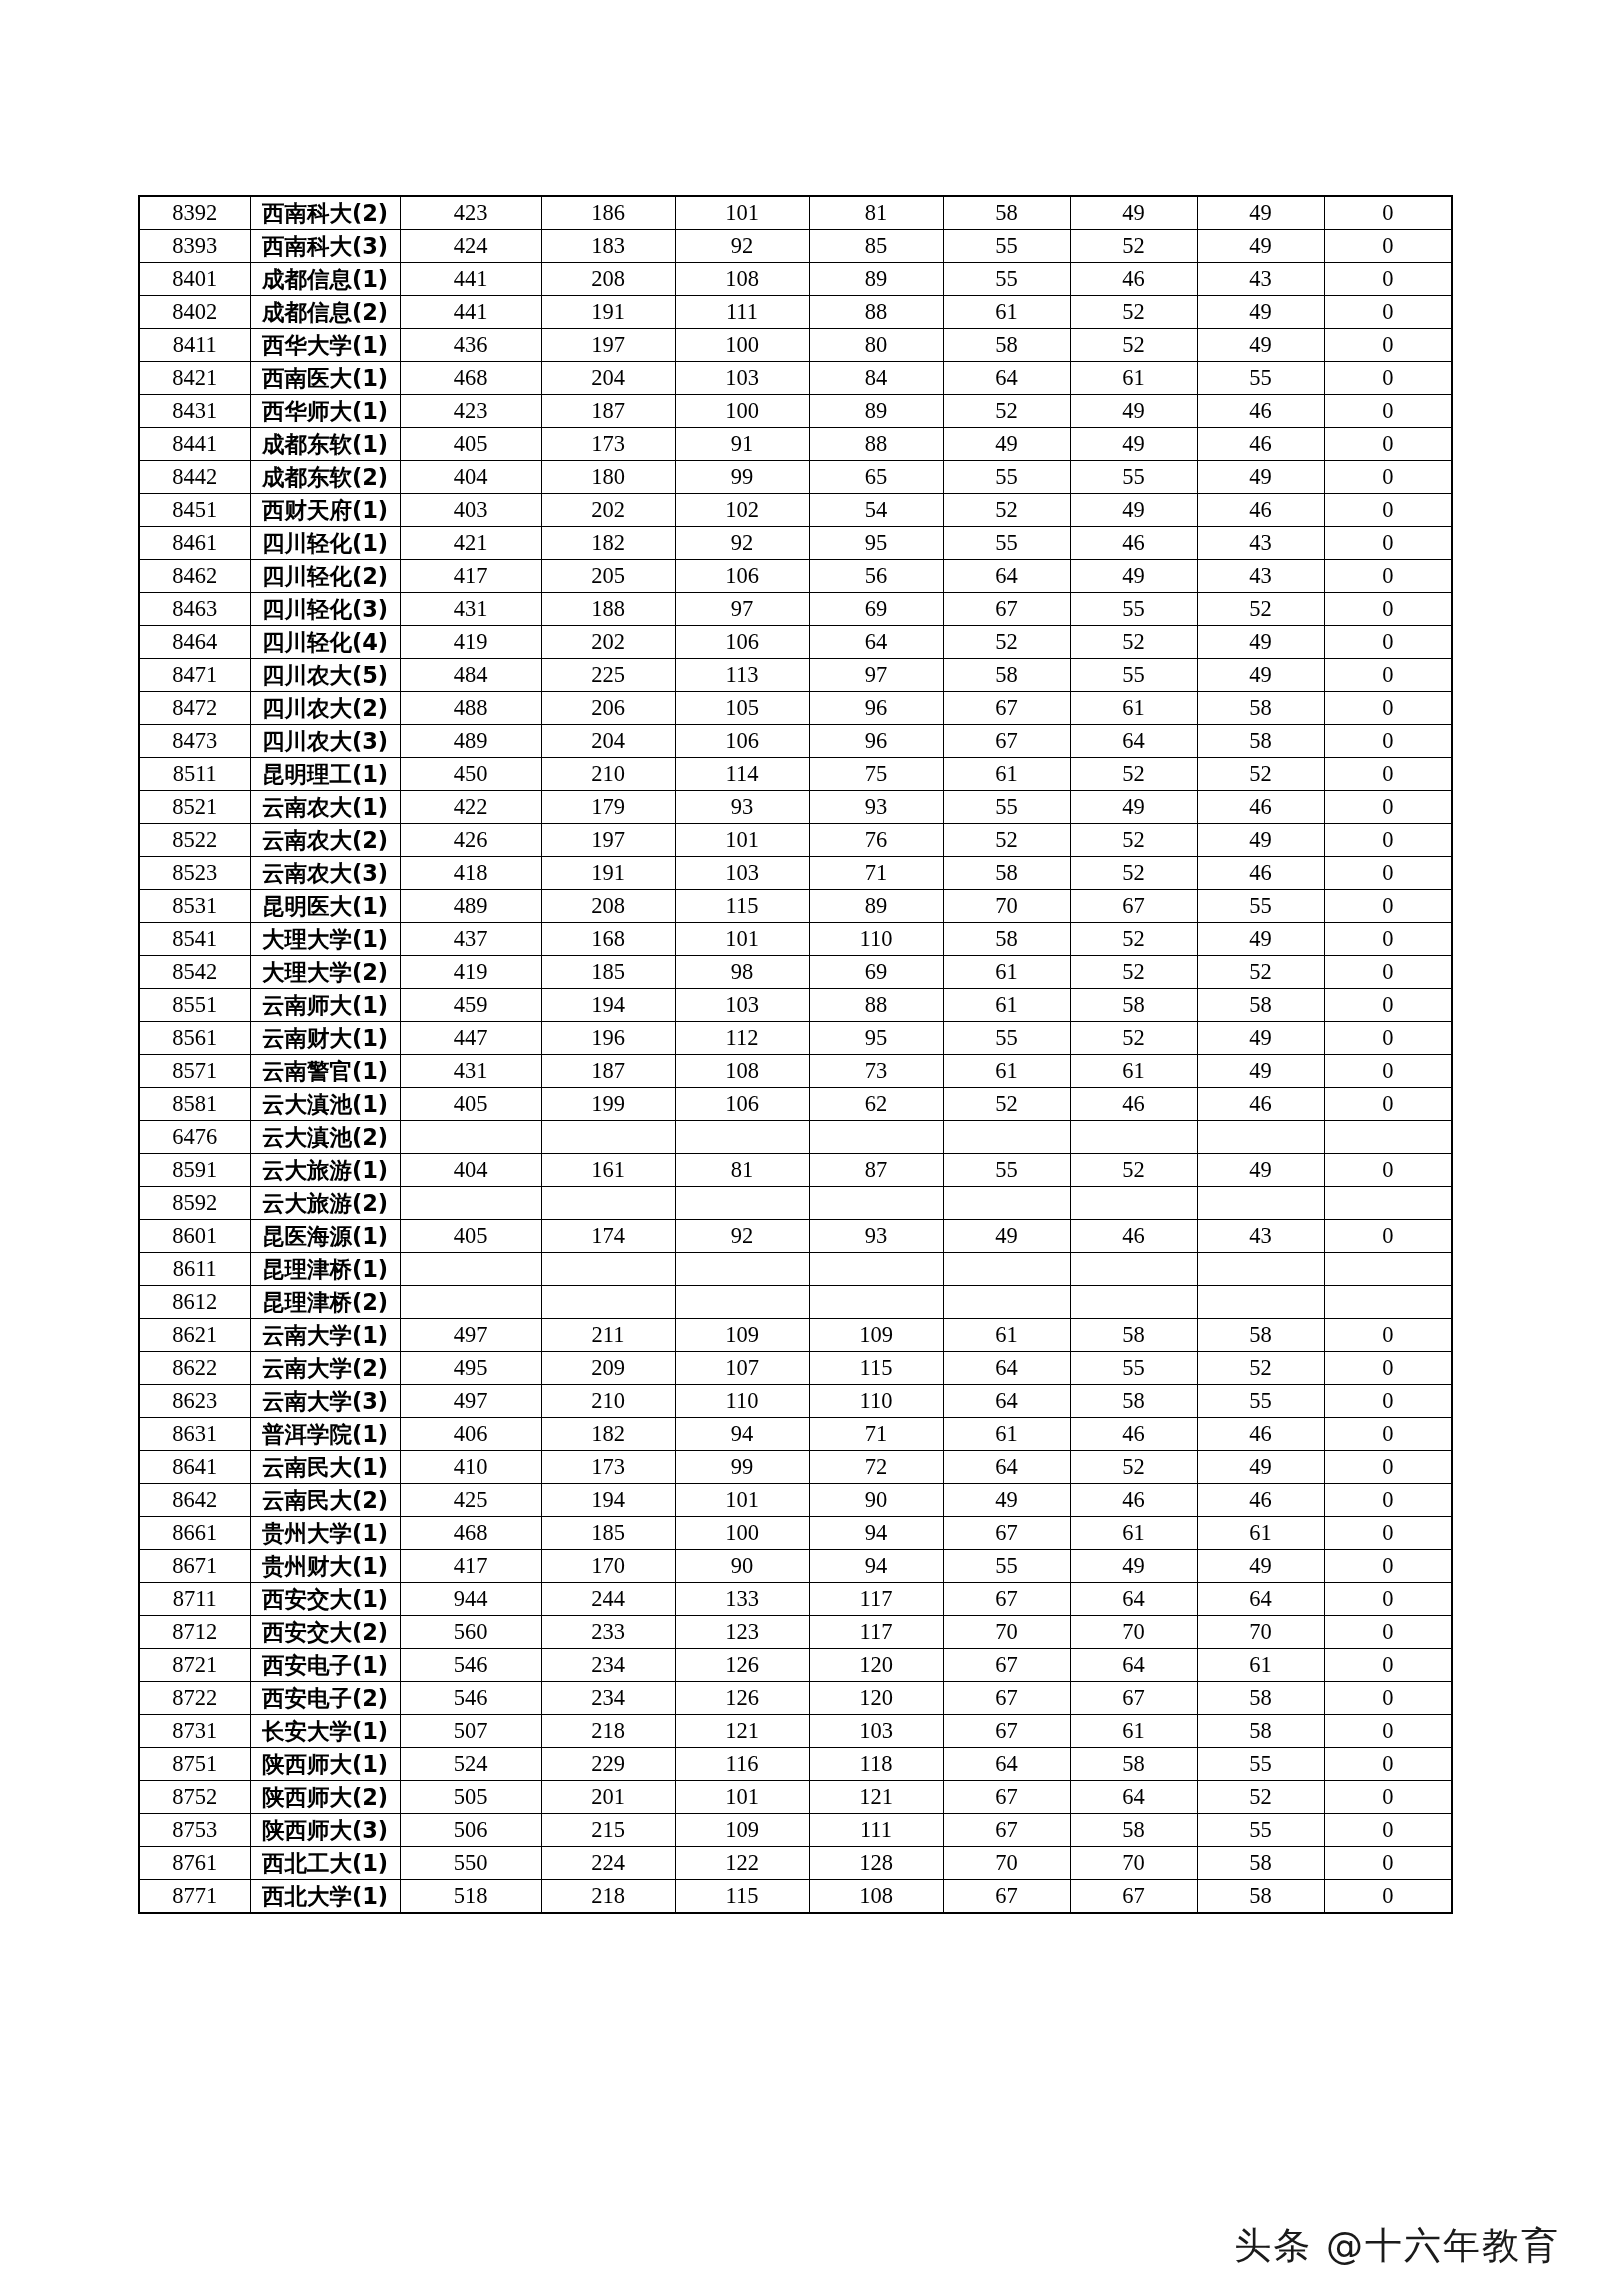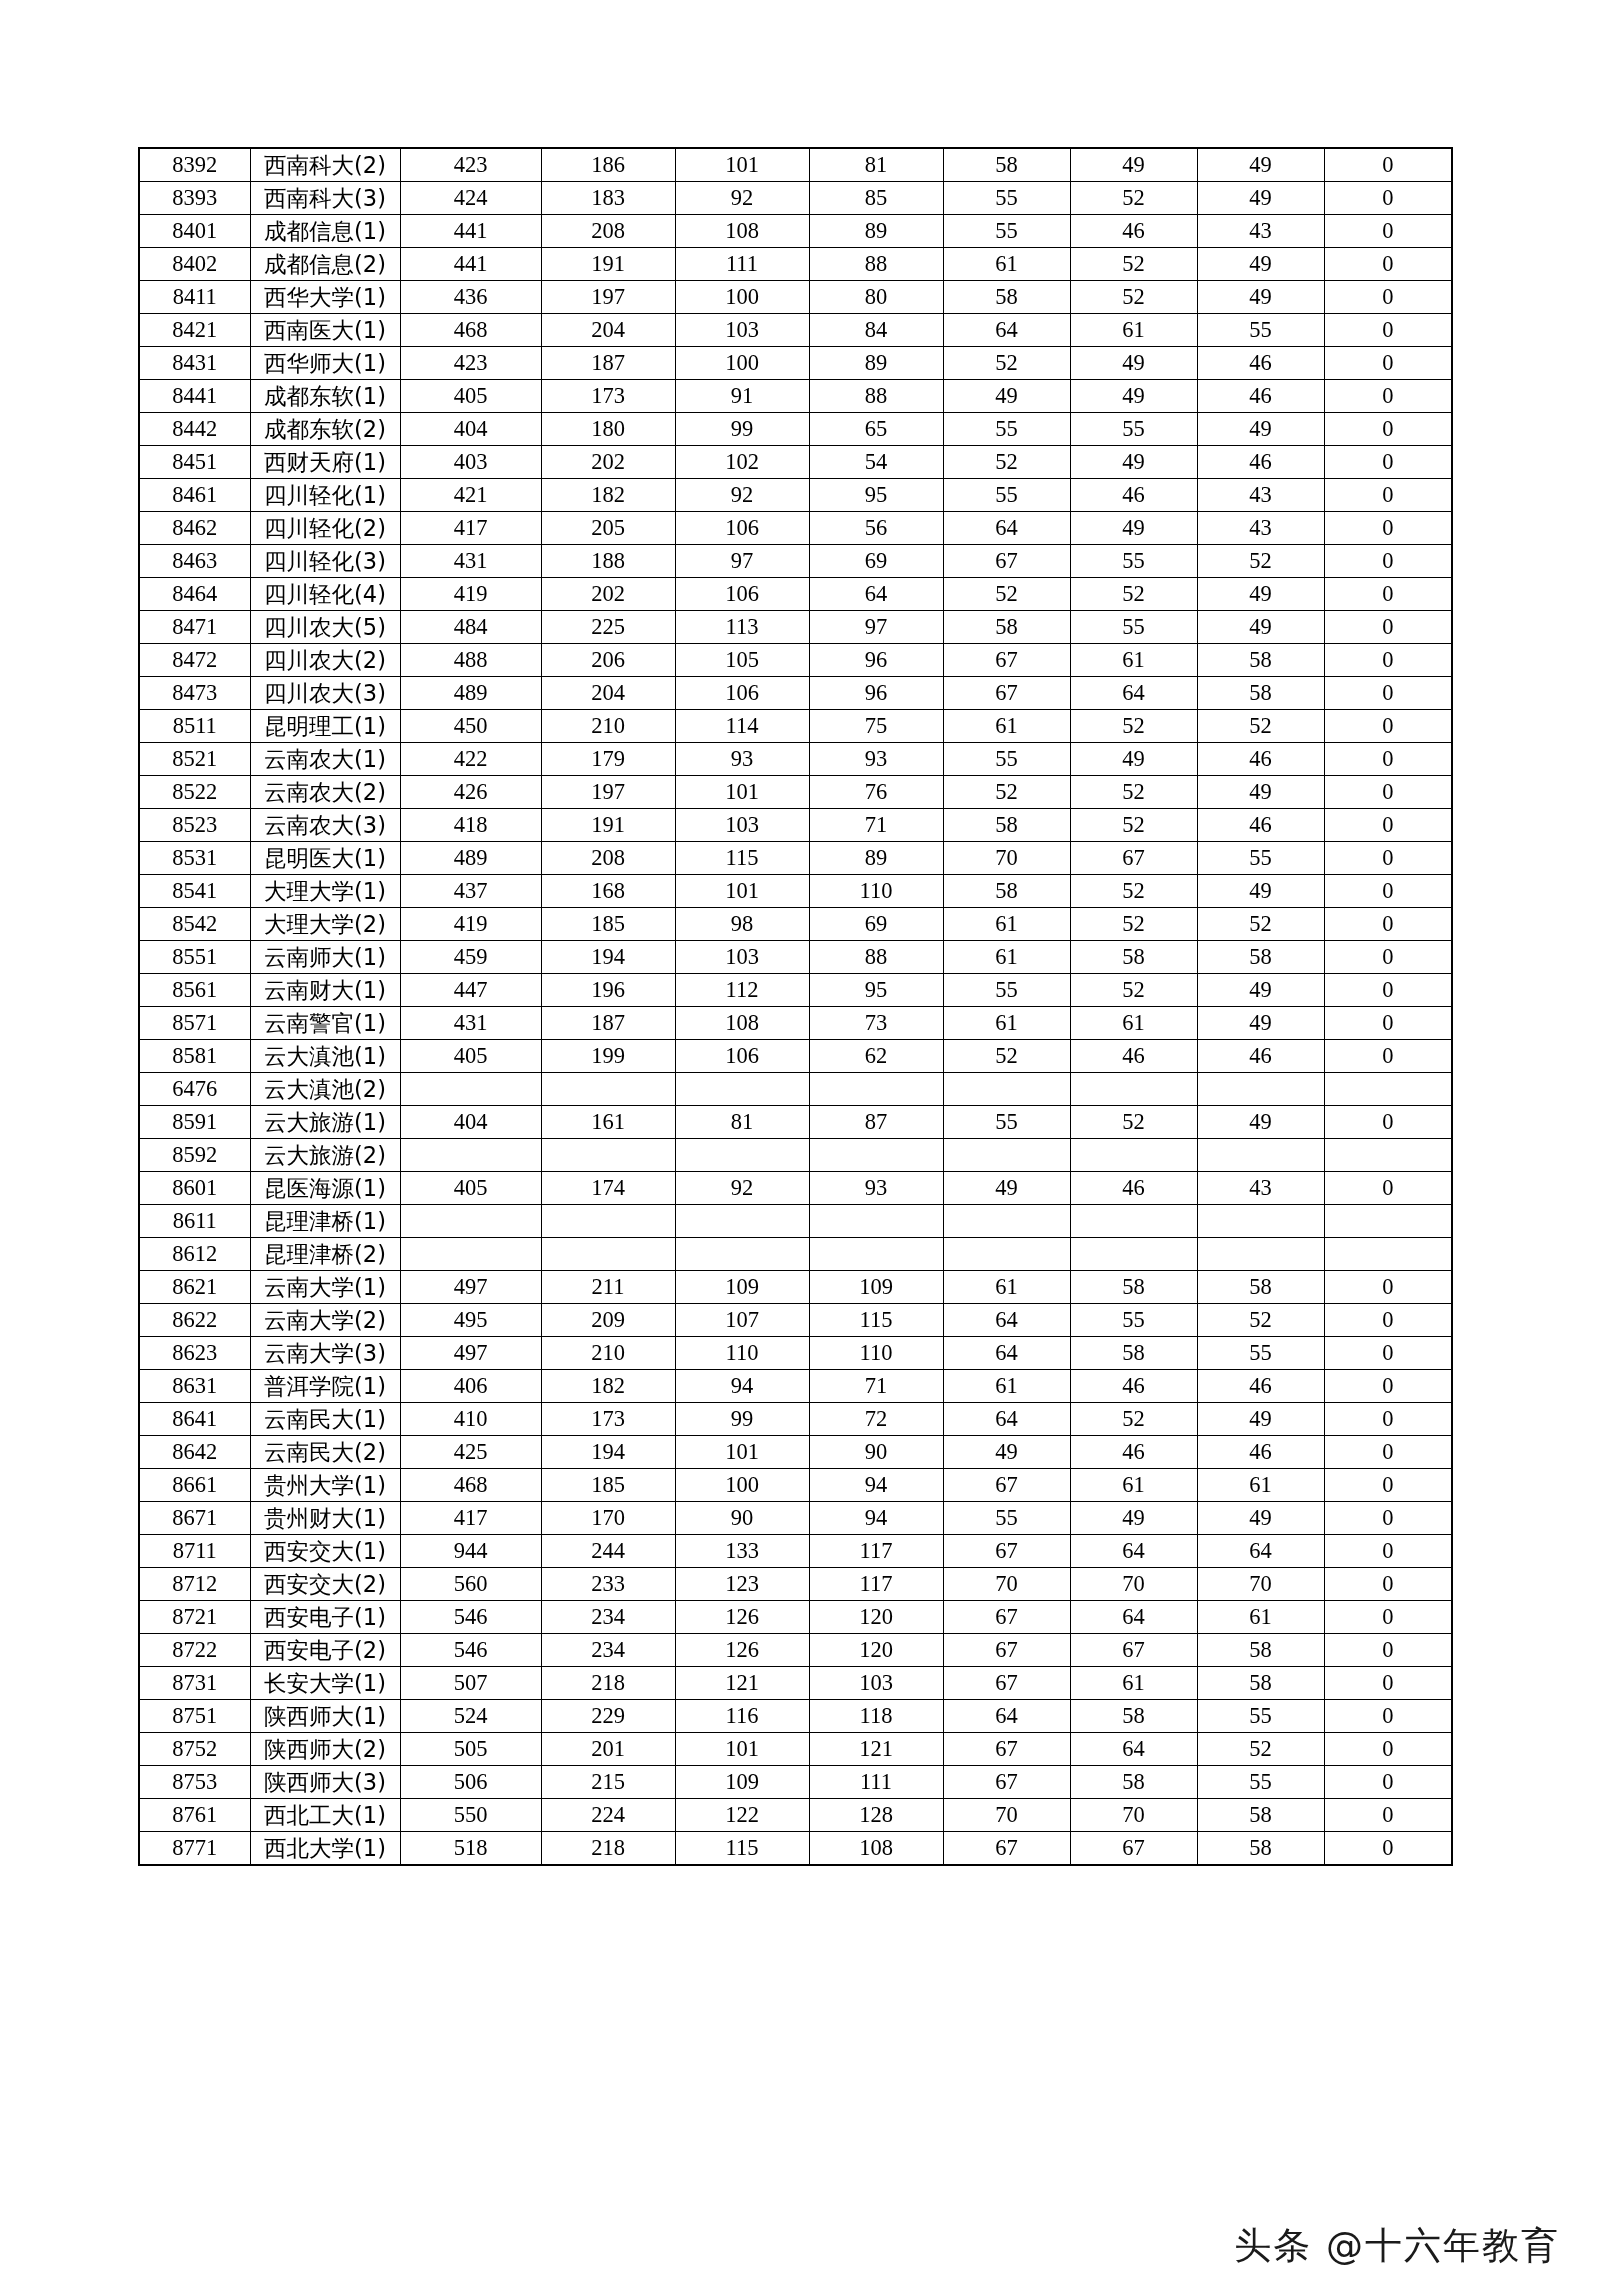--- a/index.html
+++ b/index.html
@@ -41,39 +41,40 @@
     padding: 0;
     font-size: 22.5px;
     line-height: 1;
     color: #000000;
     white-space: nowrap;
     overflow: hidden;
   }
 
   
   .col-code  { width: 111px; }
-  .col-name  { width: 150px; }
+  .col-name  { width: 150px; font-weight: bold; }
   .col-total { width: 141px; }
   .col-v2    { width: 134px; }
   .col-v3    { width: 134px; }
   .col-v4    { width: 134px; }
   .col-v5    { width: 127px; }
   .col-v6    { width: 127px; }
   .col-v7    { width: 127px; }
   .col-v8    { width: 128px; }
 
   td.cell-name {
     font-family: "DejaVu Sans", "Liberation Sans", sans-serif;
     font-size: 20.6px;
     letter-spacing: 0px;
   }
 
   
   #score-table {
     border: 2.9px solid #000000;
+    margin-top: 48px;
   }
   #score-table tr:first-child td { border-top: 0; }
   #score-table tr:last-child td { border-bottom: 0; text-align: center; }
   #score-table tr td:first-child { border-left: 0; }
   #score-table tr td:last-child { border-right: 0; }
 
   #watermark {
     position: absolute;
     right: 61px;
     bottom: 21.6px;

